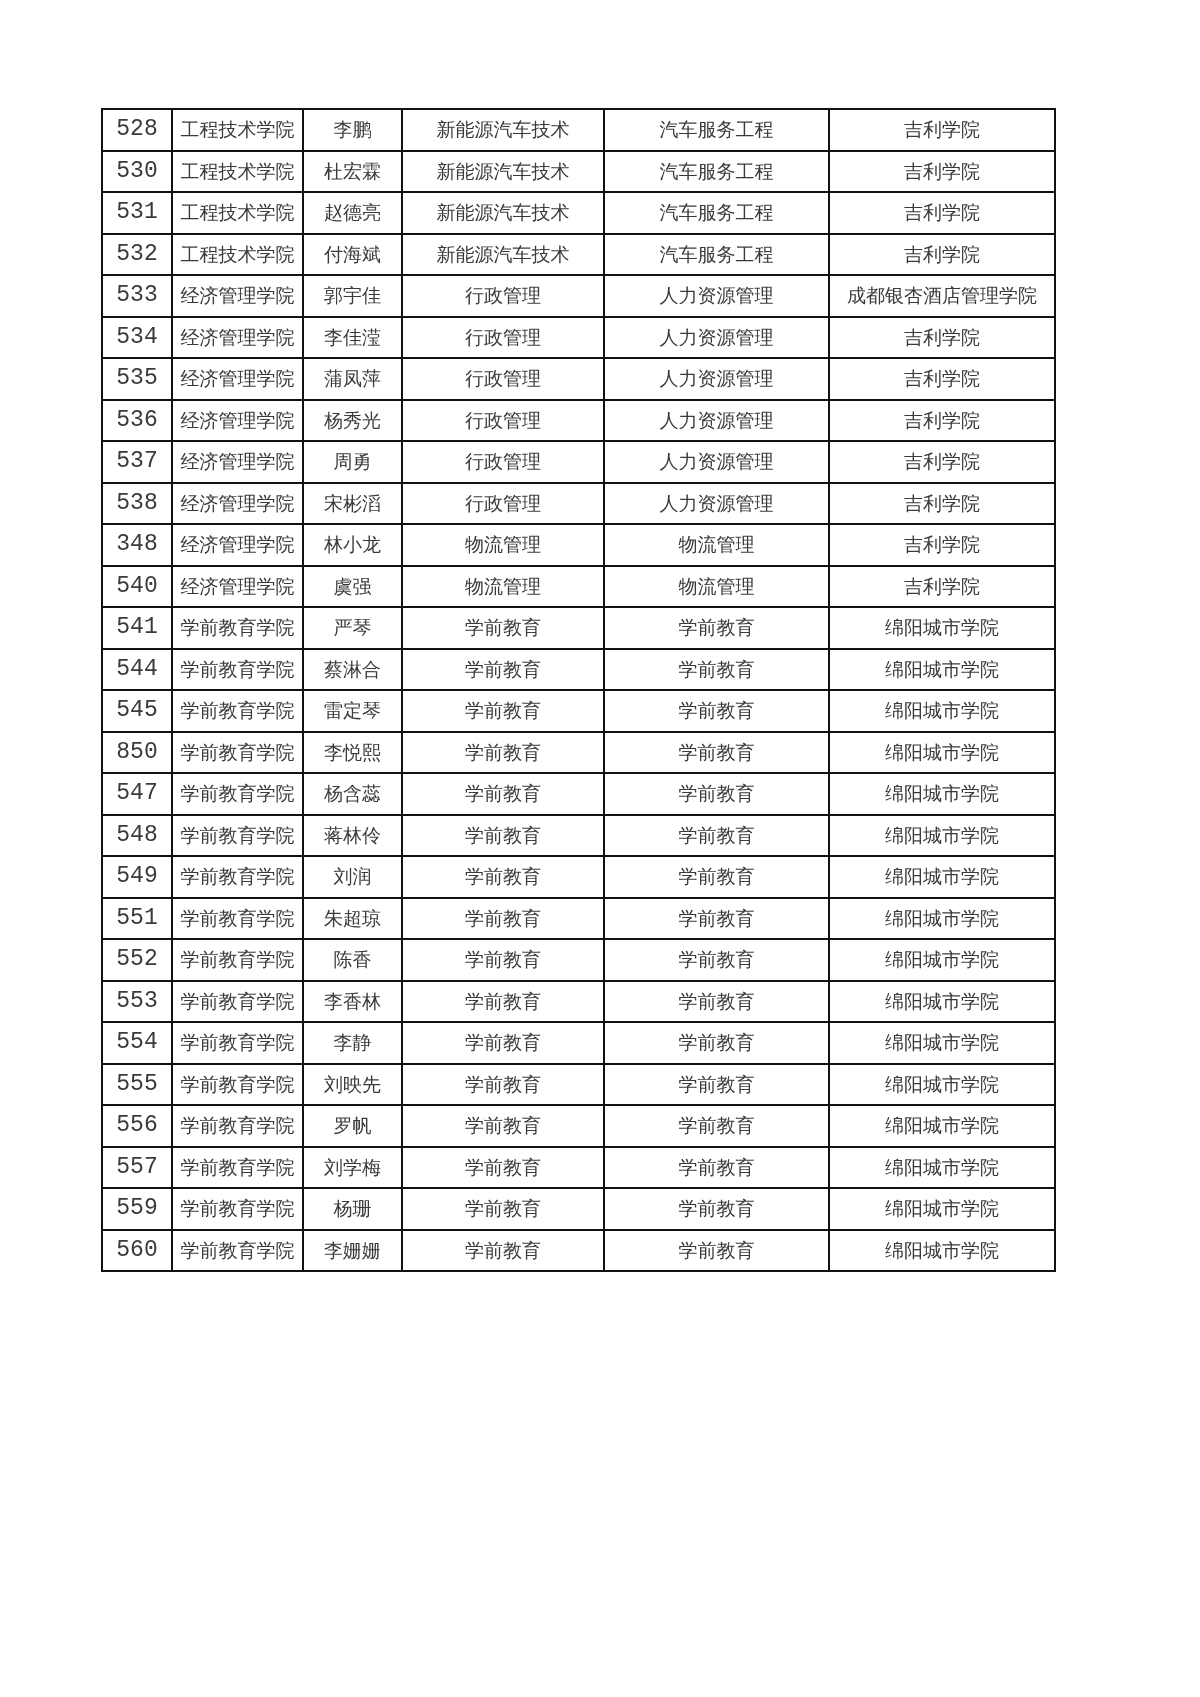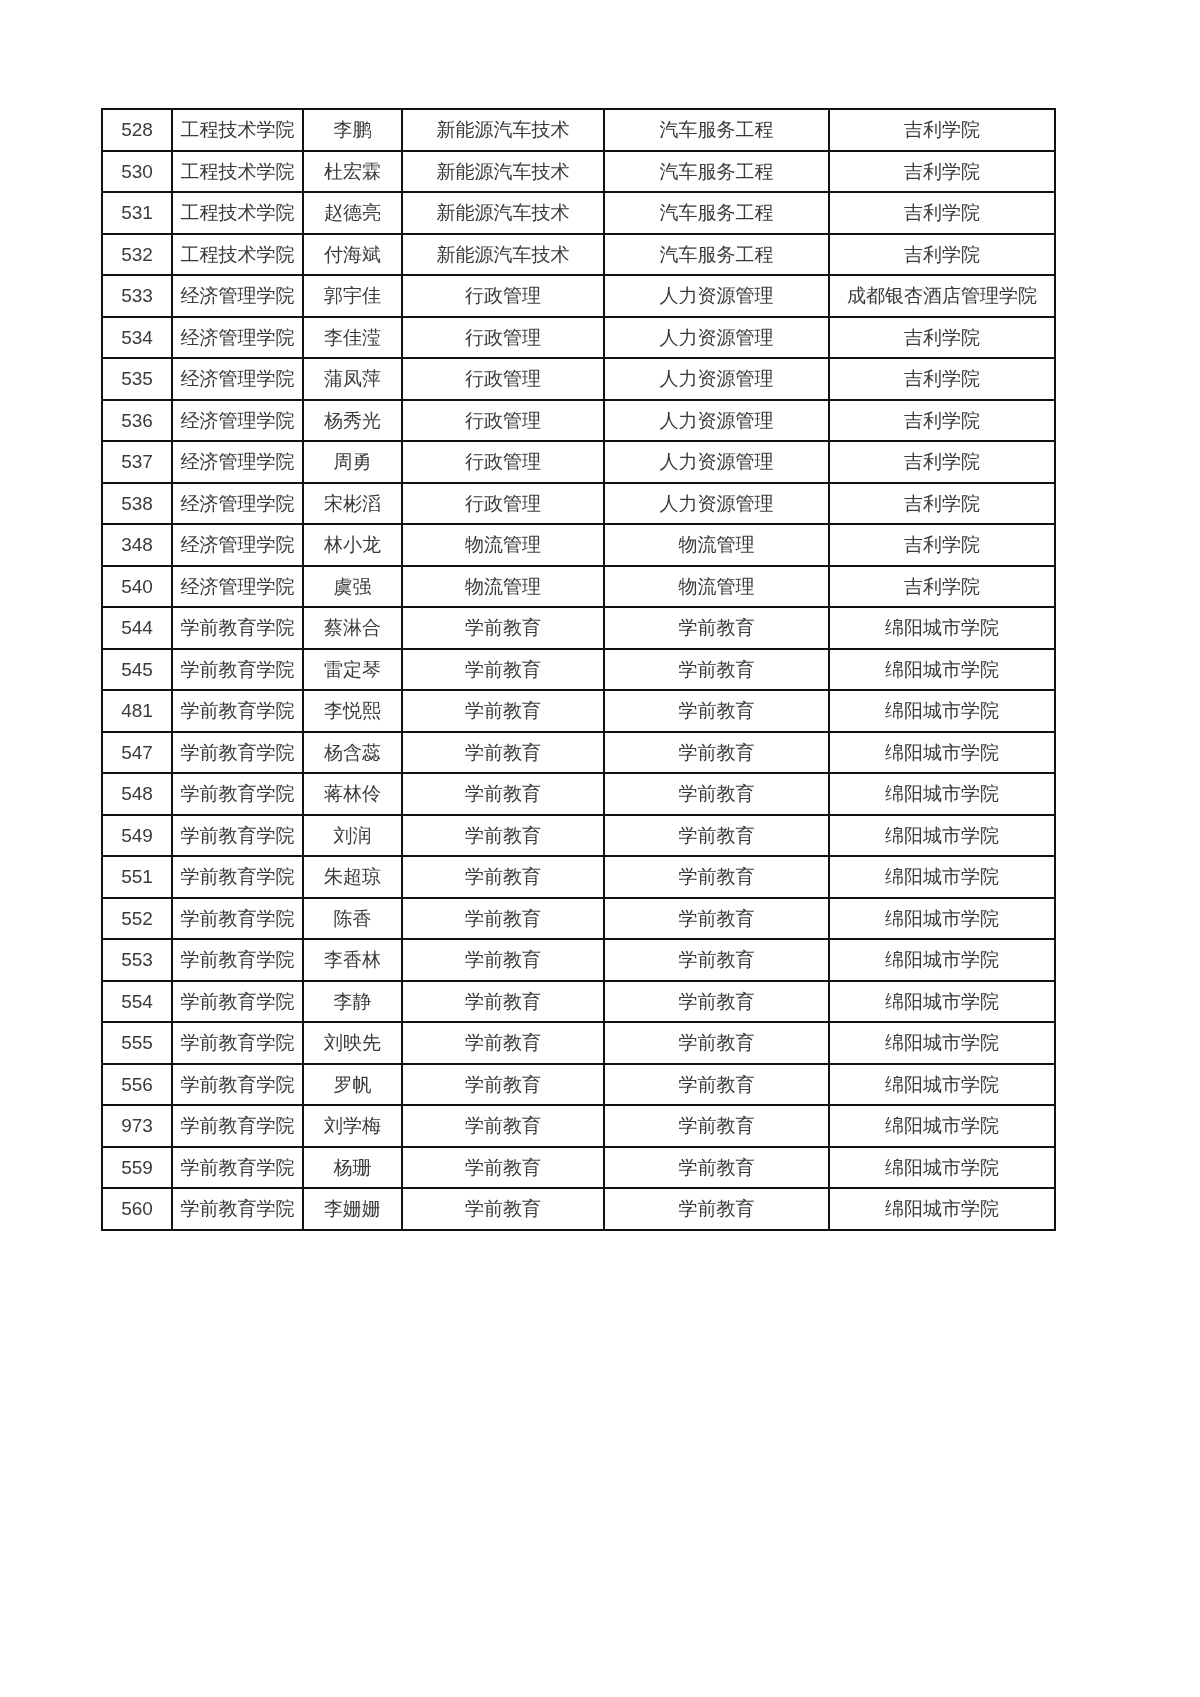--- a/index.html
+++ b/index.html
@@ -35,21 +35,21 @@
     height: 39.5px;
     padding: 0;
     text-align: center;
     vertical-align: middle;
     font-size: 19px;
     line-height: 1;
     white-space: nowrap;
     overflow: hidden;
     color: #3a3a3a;
   }
-  table.roster td.c-no { font-family: Liberation Sans, sans-serif; font-size: 19px; }
+  table.roster td.c-no { font-family: Liberation Mono, monospace; font-size: 23px; }
   col.w-no   { width: 70px; }
   col.w-dept { width: 131px; }
   col.w-name { width: 99px; }
   col.w-maj  { width: 202px; }
   col.w-maj2 { width: 225px; }
   col.w-sch  { width: 226px; }
 </style>
 </head>
 <body>
 
@@ -166,20 +166,28 @@
 
   <tr>
     <td class="c-no">540</td>
     <td>经济管理学院</td>
     <td>虞强</td>
     <td>物流管理</td>
     <td>物流管理</td>
     <td>吉利学院</td>
   </tr>
 
+  <tr>
+    <td class="c-no">541</td>
+    <td>学前教育学院</td>
+    <td>严琴</td>
+    <td>学前教育</td>
+    <td>学前教育</td>
+    <td>绵阳城市学院</td>
+  </tr>
 
 
 
   <tr>
     <td class="c-no">544</td>
     <td>学前教育学院</td>
     <td>蔡淋合</td>
     <td>学前教育</td>
     <td>学前教育</td>
     <td>绵阳城市学院</td>
@@ -188,21 +196,21 @@
   <tr>
     <td class="c-no">545</td>
     <td>学前教育学院</td>
     <td>雷定琴</td>
     <td>学前教育</td>
     <td>学前教育</td>
     <td>绵阳城市学院</td>
   </tr>
 
   <tr>
-    <td class="c-no">481</td>
+    <td class="c-no">850</td>
     <td>学前教育学院</td>
     <td>李悦熙</td>
     <td>学前教育</td>
     <td>学前教育</td>
     <td>绵阳城市学院</td>
   </tr>
 
   <tr>
     <td class="c-no">547</td>
     <td>学前教育学院</td>
@@ -279,21 +287,21 @@
   <tr>
     <td class="c-no">556</td>
     <td>学前教育学院</td>
     <td>罗帆</td>
     <td>学前教育</td>
     <td>学前教育</td>
     <td>绵阳城市学院</td>
   </tr>
 
   <tr>
-    <td class="c-no">973</td>
+    <td class="c-no">557</td>
     <td>学前教育学院</td>
     <td>刘学梅</td>
     <td>学前教育</td>
     <td>学前教育</td>
     <td>绵阳城市学院</td>
   </tr>
 
 
   <tr>
     <td class="c-no">559</td>

